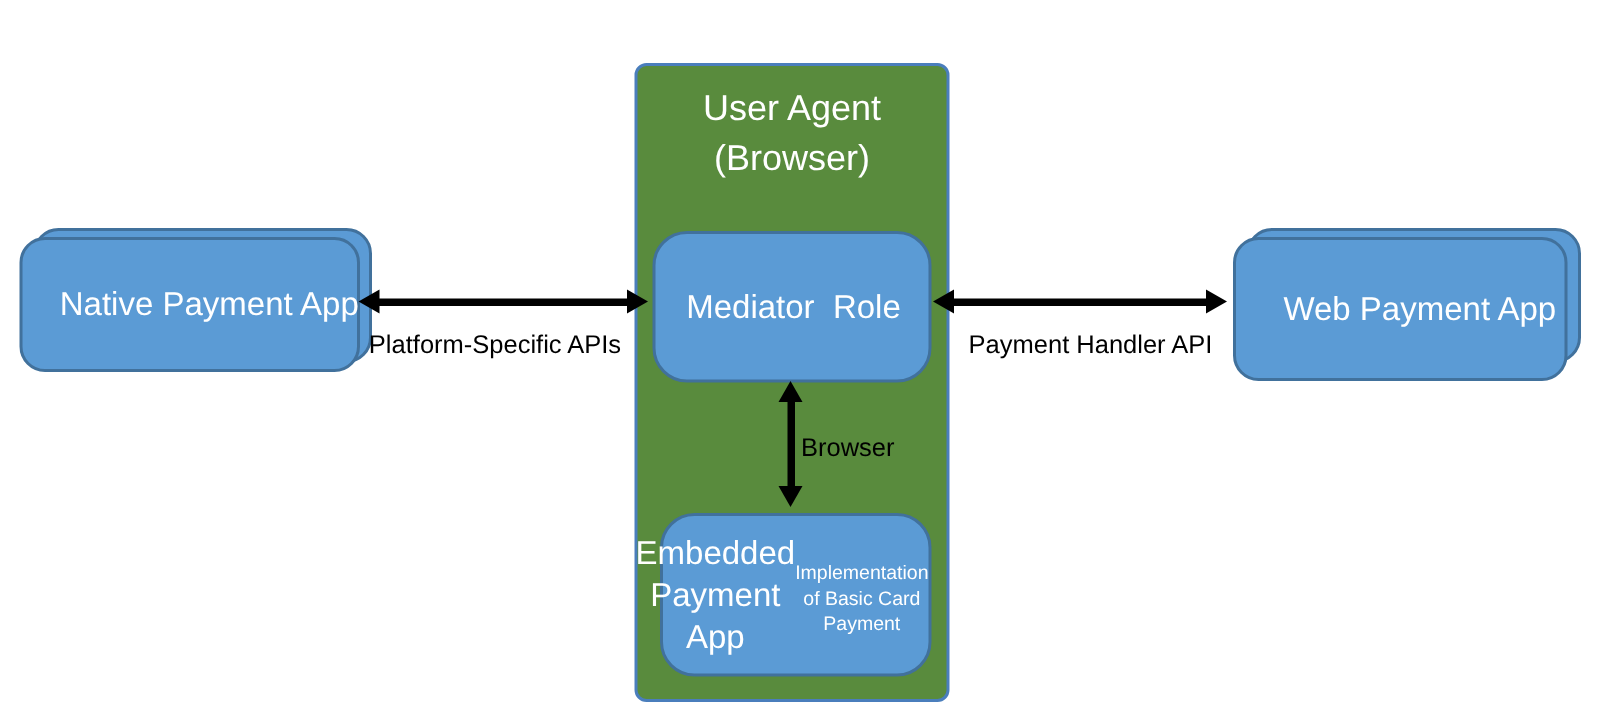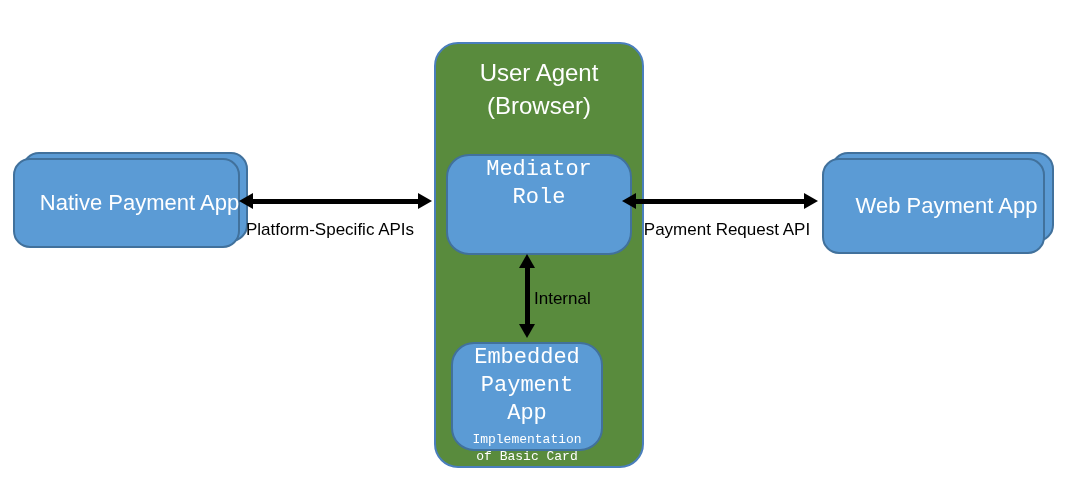--- a/index.html
+++ b/index.html
@@ -42,25 +42,25 @@
   }
   .card-label {
     color: var(--box-text);
     font-size: 22px;
     white-space: nowrap;
   }
 
   
   .user-agent {
     position: absolute;
-    left: 434px; top: 42px;
+    left: 423px; top: 42px;
     width: 210px; height: 426px;
     background: var(--green-fill);
     border: 2px solid var(--green-border);
-    border-radius: 24px;
+    border-radius: 8px;
   }
   .ua-title {
     position: absolute;
     top: 12px; left: 0;
     width: 100%;
     display: flex; justify-content: center;
   }
   .ua-title span {
     display: inline-block;
     width: 160px;
@@ -70,29 +70,28 @@
     line-height: 33px;
   }
 
   
   .inner-box {
     position: absolute;
     background: var(--blue-fill);
     border: 2px solid var(--blue-border);
     border-radius: 23px;
     display: flex;
-    flex-direction: column;
+    flex-direction: row;
     align-items: center;
-    justify-content: space-between;
+    justify-content: flex-end;
     text-align: center;
     color: var(--box-text);
-    font-family: Liberation Mono, monospace;
   }
   .mediator { left: 10px; top: 110px; width: 186px; height: 101px; }
-  .embedded { left: 15px; top: 298px; width: 152px; height: 109px; }
+  .embedded { left: 15px; top: 298px; width: 181px; height: 109px; }
   .inner-title {
     font-size: 22px;
     line-height: 28px;
     white-space: pre-wrap;
   }
   .mediator .inner-title { width: 180px; }
   .embedded .inner-title { width: 132px; }
   .inner-sub {
     font-size: 13px;
     line-height: 17px;
@@ -172,22 +171,22 @@
     <div class="shaft"></div>
     <div class="head right"></div>
   </div>
   <div class="edge-label label-platform">Platform-Specific APIs</div>
 
   <div class="h-arrow arrow-handler">
     <div class="head left"></div>
     <div class="shaft"></div>
     <div class="head right"></div>
   </div>
-  <div class="edge-label label-handler">Payment Request API</div>
+  <div class="edge-label label-handler">Payment Handler API</div>
 
   <div class="v-arrow arrow-internal">
     <div class="head up"></div>
     <div class="shaft"></div>
     <div class="head down"></div>
   </div>
-  <div class="edge-label label-internal">Internal</div>
+  <div class="edge-label label-internal">Browser</div>
 
 </div>
 
 </body></html>

